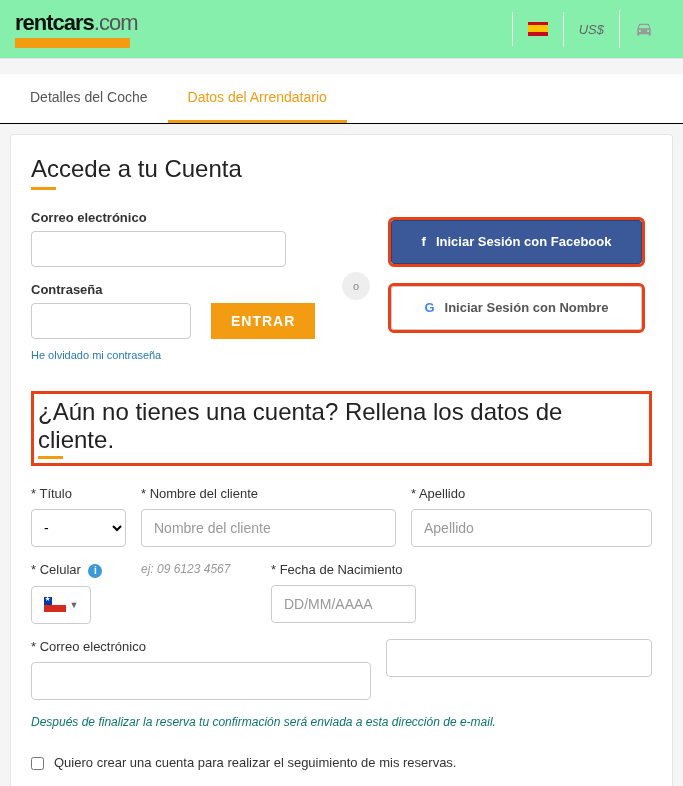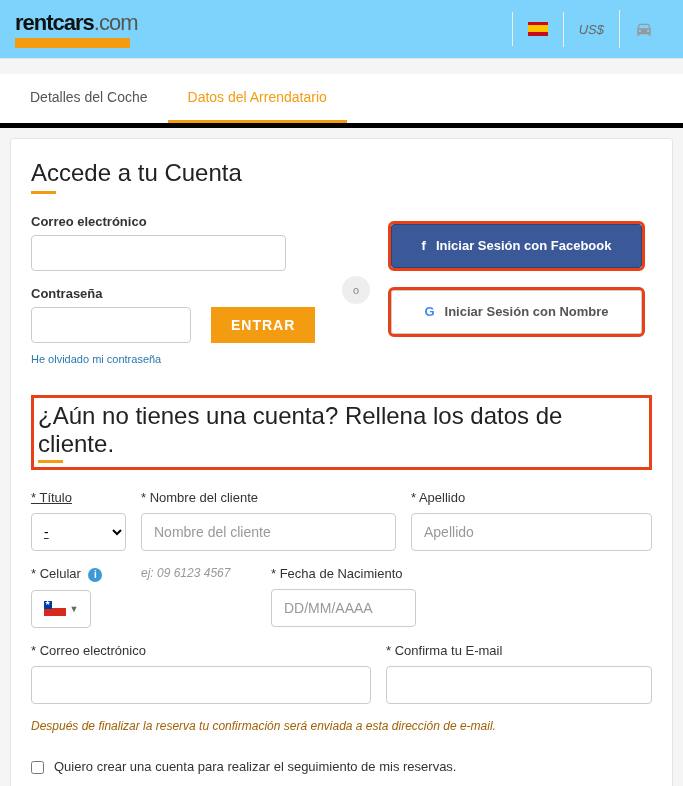--- a/index.html
+++ b/index.html
@@ -1,28 +1,28 @@
 <!DOCTYPE html>
 <html><head>
 <meta charset="utf-8">
 <style>
 * { box-sizing: border-box; margin: 0; padding: 0; }
 body { font-family: -apple-system, BlinkMacSystemFont, "Segoe UI", Arial, sans-serif; background: #f5f5f5; color: #333; width: 683px; }
-.header { background: #7dd3fc; display: flex; align-items: center; padding: 10px 15px; border-bottom: 1px solid #e5e5e5; }
+.header { background: #86efac; display: flex; align-items: center; padding: 10px 15px; border-bottom: 1px solid #e5e5e5; }
 .logo-wrap { flex: 1; }
 .logo { font-weight: 900; font-size: 22px; letter-spacing: -1px; }
 .logo-rent { color: #111; }
 .logo-cars { color: #111; font-weight: 900; }
 .logo-com { color: #555; font-weight: 400; }
 .logo-bar { width: 115px; height: 10px; background: #f39c12; margin-top: 2px; }
 .header-right { display: flex; align-items: center; gap: 0; }
 .header-item { padding: 10px 15px; border-left: 1px solid #eee; font-size: 13px; color: #666; display: flex; align-items: center; cursor: pointer; font-style: italic; }
 .flag-es { width: 20px; height: 14px; background: linear-gradient(to bottom, #c60b1e 0%, #c60b1e 25%, #ffc400 25%, #ffc400 75%, #c60b1e 75%, #c60b1e 100%); }
 .car-icon-svg { width: 18px; height: 18px; fill: #999; }
-.tabs { background: #fff; display: flex; padding: 0 10px; border-bottom: 5px solid #000000; margin-top: 15px; }
+.tabs { background: #fff; display: flex; padding: 0 10px; border-bottom: 1px solid #000000; margin-top: 15px; }
 .tab { padding: 15px 20px; font-size: 14px; color: #555; cursor: pointer; }
 .tab.active { color: #f39c12; border-bottom: 3px solid #f39c12; }
 .panel { background: #fff; margin: 10px 10px 0; padding: 20px; border: 1px solid #e5e5e5; border-radius: 3px; }
 .section-title { font-size: 24px; font-weight: 400; color: #222; margin-bottom: 4px; }
 .title-underline { width: 25px; height: 3px; background: #f39c12; margin-bottom: 20px; }
 .login-row { display: flex; align-items: center; }
 .login-left { width: 290px; }
 .login-divider { width: 70px; display: flex; align-items: center; justify-content: center; }
 .login-right { flex: 1; padding-right: 10px; }
 .form-label { font-size: 13px; font-weight: 700; color: #333; margin-bottom: 6px; display: block; }
@@ -42,21 +42,21 @@
 .field-label { font-size: 13px; color: #333; margin-bottom: 8px; }
 .field-input { height: 38px; border: 1px solid #ccc; border-radius: 4px; padding: 0 12px; font-size: 14px; color: #555; }
 .field-input::placeholder { color: #999; }
 .select { height: 38px; border: 1px solid #ccc; border-radius: 4px; padding: 0 8px; background: #fff; font-size: 14px; }
 .phone-flag { height: 38px; width: 60px; border: 1px solid #ccc; border-radius: 4px; display: flex; align-items: center; justify-content: center; gap: 4px; }
 .flag-cl { width: 22px; height: 15px; background: linear-gradient(to bottom, #fff 0 50%, #d52b1e 50% 100%); position: relative; }
 .flag-cl::before { content: ""; position: absolute; left: 0; top: 0; width: 8px; height: 7.5px; background: #0039a6; }
 .flag-cl::after { content: "★"; position: absolute; left: 1px; top: -2px; font-size: 7px; color: #fff; }
 .info-icon { display: inline-flex; width: 14px; height: 14px; border-radius: 50%; background: #3b99d8; color: #fff; font-size: 10px; font-weight: 700; align-items: center; justify-content: center; font-style: normal; margin-left: 4px; }
 .hint { font-size: 12px; color: #999; font-style: italic; }
-.note-text { font-size: 12px; color: #a16207; font-style: italic; margin: 10px 0 25px; }
+.note-text { font-size: 12px; color: #0f766e; font-style: italic; margin: 10px 0 25px; }
 .checkbox-row { display: flex; align-items: center; gap: 10px; margin-bottom: 12px; font-size: 13px; color: #333; line-height: 1.4; }
 .checkbox-row input { margin-top: 2px; }
 .caret-down { font-size: 9px; color: #666; }
 </style>
 </head>
 <body>
 
 <div class="header">
   <div class="logo-wrap">
     <div class="logo">
@@ -113,21 +113,21 @@
       </div>
     </div>
   </div>
 
   <div class="highlight-box-pad">
     <div class="section-title" style="margin-bottom:2px;">¿Aún no tienes una cuenta? Rellena los datos de cliente.</div>
     <div class="title-underline" style="margin-bottom:0;"></div>
   </div>
 
   <div class="fields-row">
-    <div class="field" style="width:95px;text-decoration:underline;">
+    <div class="field" style="width:95px;">
       <span class="field-label">* Título</span>
       <select class="select"><option>-</option></select>
     </div>
     <div class="field" style="width:255px;">
       <span class="field-label">* Nombre del cliente</span>
       <input class="field-input" placeholder="Nombre del cliente" style="">
     </div>
     <div class="field" style="flex:1;">
       <span class="field-label">* Apellido</span>
       <input class="field-input" placeholder="Apellido" style="">
@@ -150,21 +150,20 @@
       <input class="field-input" placeholder="DD/MM/AAAA" style="">
     </div>
   </div>
 
   <div class="fields-row">
     <div class="field" style="width:340px;">
       <span class="field-label">* Correo electrónico</span>
       <input class="field-input" style="">
     </div>
     <div class="field" style="flex:1;">
-      <span class="field-label">* Confirma tu E-mail</span>
       <input class="field-input" style="">
     </div>
   </div>
 
   <div class="note-text">Después de finalizar la reserva tu confirmación será enviada a esta dirección de e-mail.</div>
 
   <label class="checkbox-row">
     <input type="checkbox" style="">
     <span>Quiero crear una cuenta para realizar el seguimiento de mis reservas.</span>
   </label>

